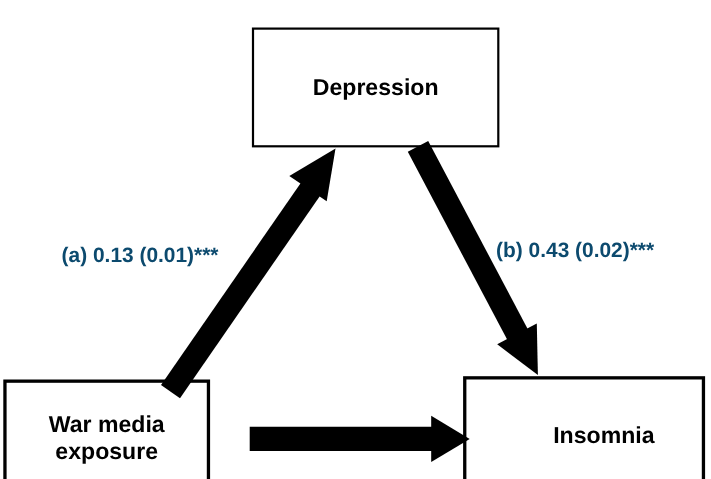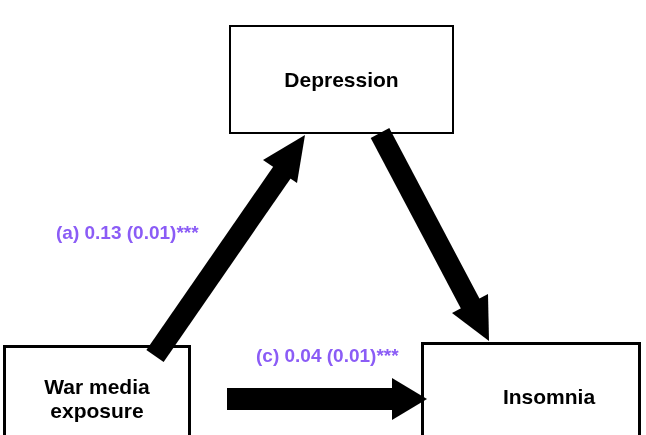--- a/index.html
+++ b/index.html
@@ -67,21 +67,21 @@
     top: 319px;
     width: 220px;
     height: 110px;
     padding-left: 36px;
   }
   .edge-label {
     position: absolute;
     font-size: 19px;
     font-weight: bold;
     white-space: nowrap;
-    color: #8b5cf6;
+    color: #0c4a6e;
     z-index: 3;
   }
   .label-a  { left: 56px;  top: 199px; }
   .label-b  { left: 451px; top: 195px; }
   .label-c  { left: 256px; top: 322px; }
   .label-cp { left: 246px; top: 399px; }
   .bottom-rule {
     position: absolute;
     left: 0;
     top: 432px;
@@ -118,19 +118,19 @@
   <div class="node node-war">
     <span class="node-label">War media exposure</span>
   </div>
 
   <div class="node node-insomnia">
     <span class="node-label">Insomnia</span>
   </div>
 
   <div class="edge-label label-a">(a) 0.13 (0.01)***</div>
 
+  <div class="edge-label label-b">(b) 0.43 (0.02)***</div>
 
-  <div class="edge-label label-c">(c) 0.04 (0.01)***</div>
 
 
   <div class="bottom-rule"></div>
 
 </div>
 
 </body></html>

